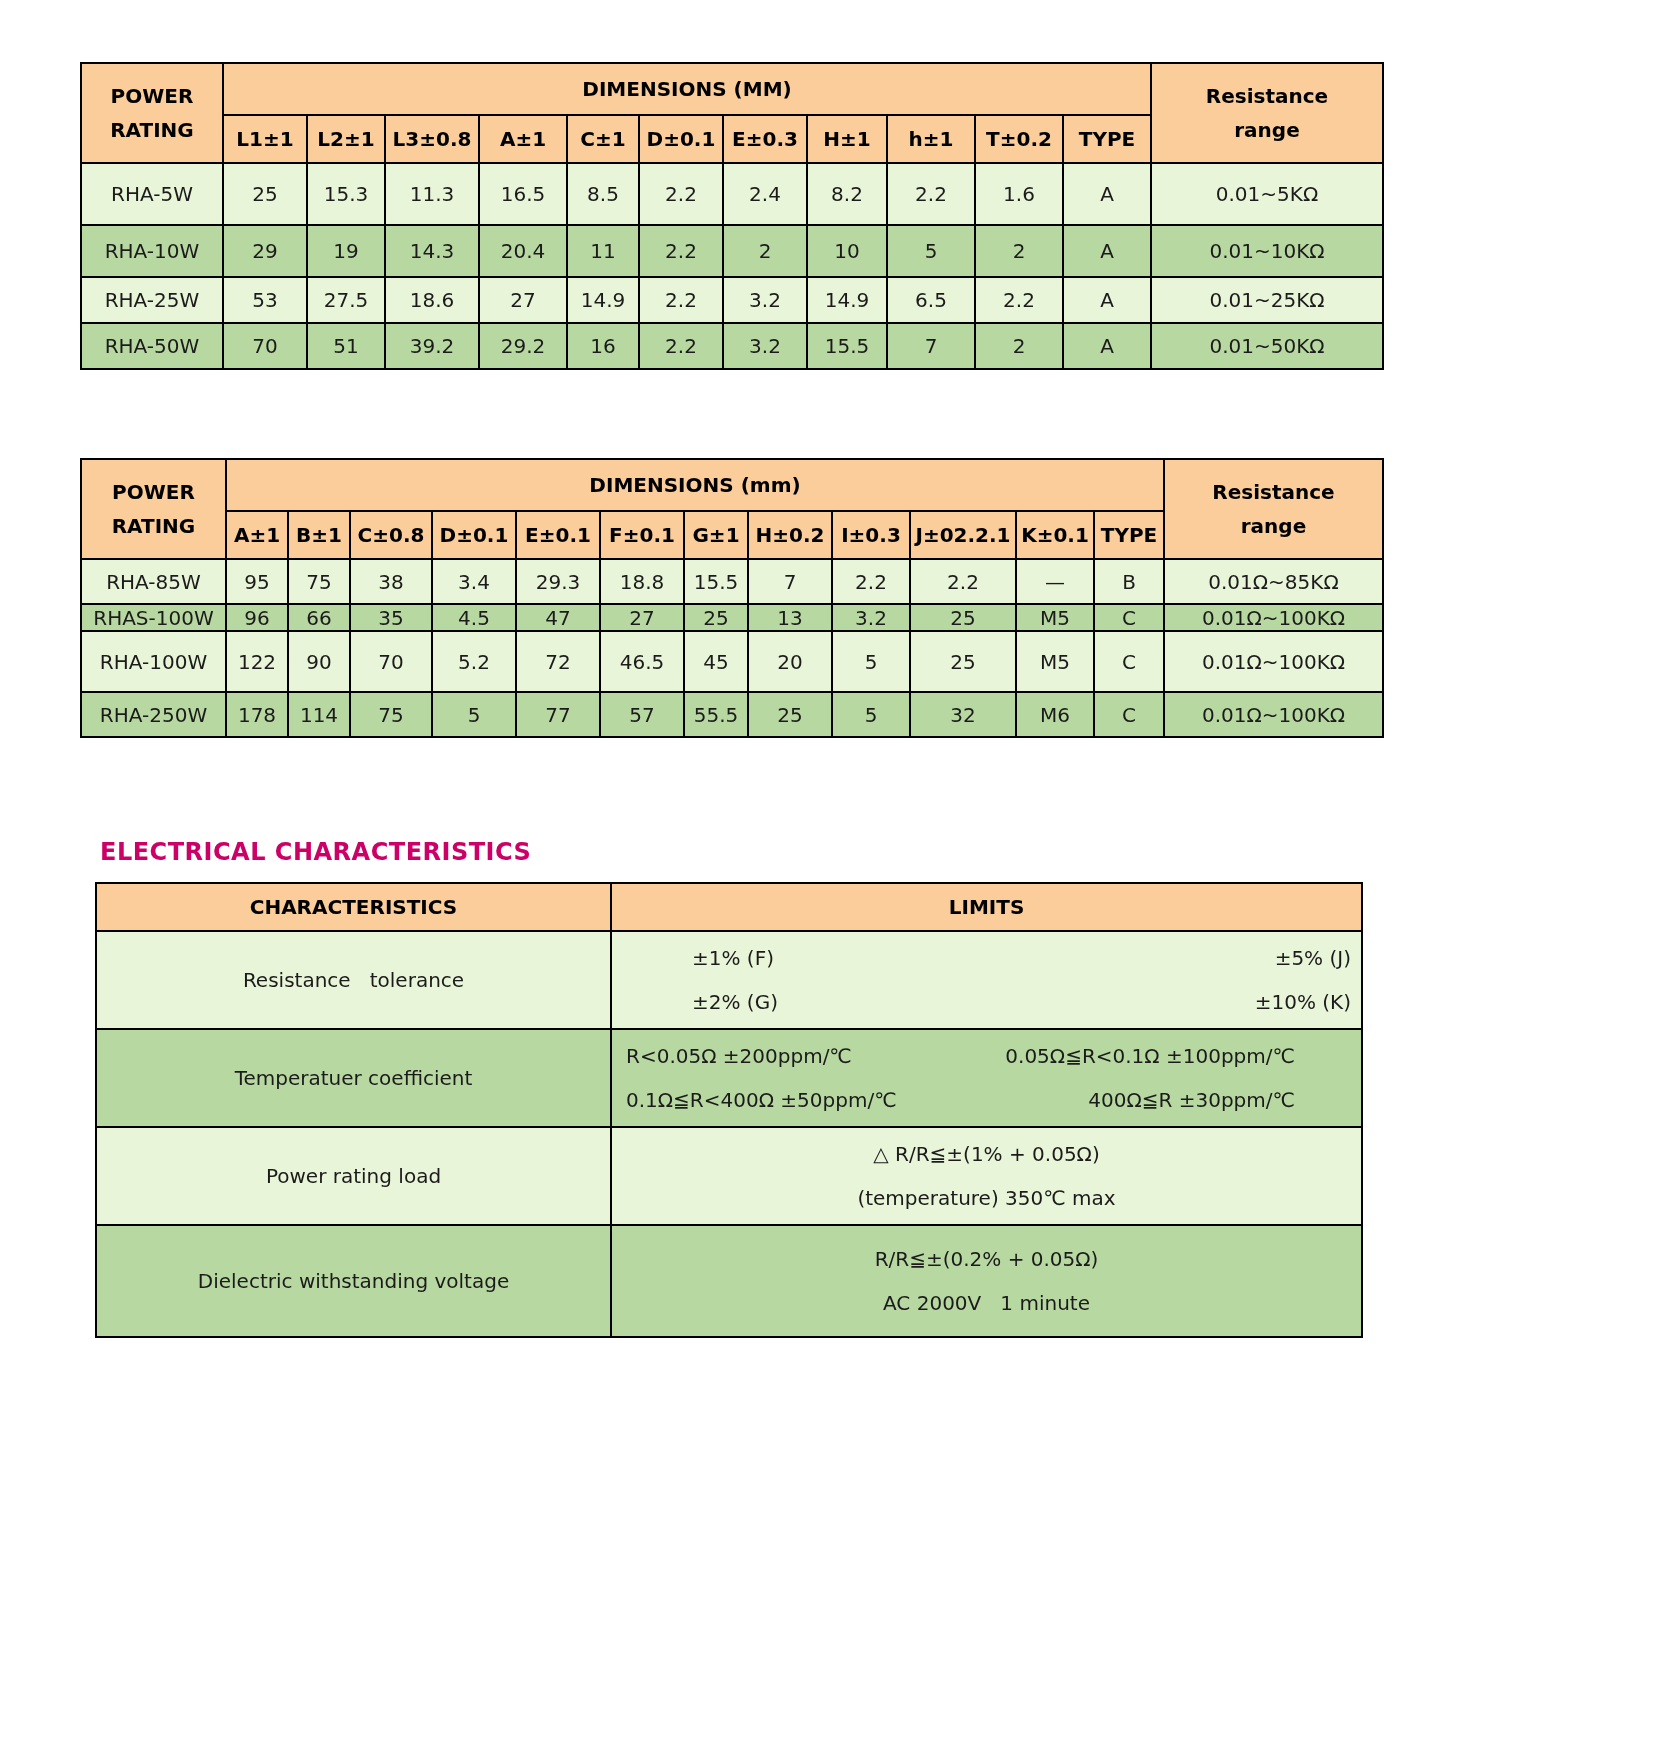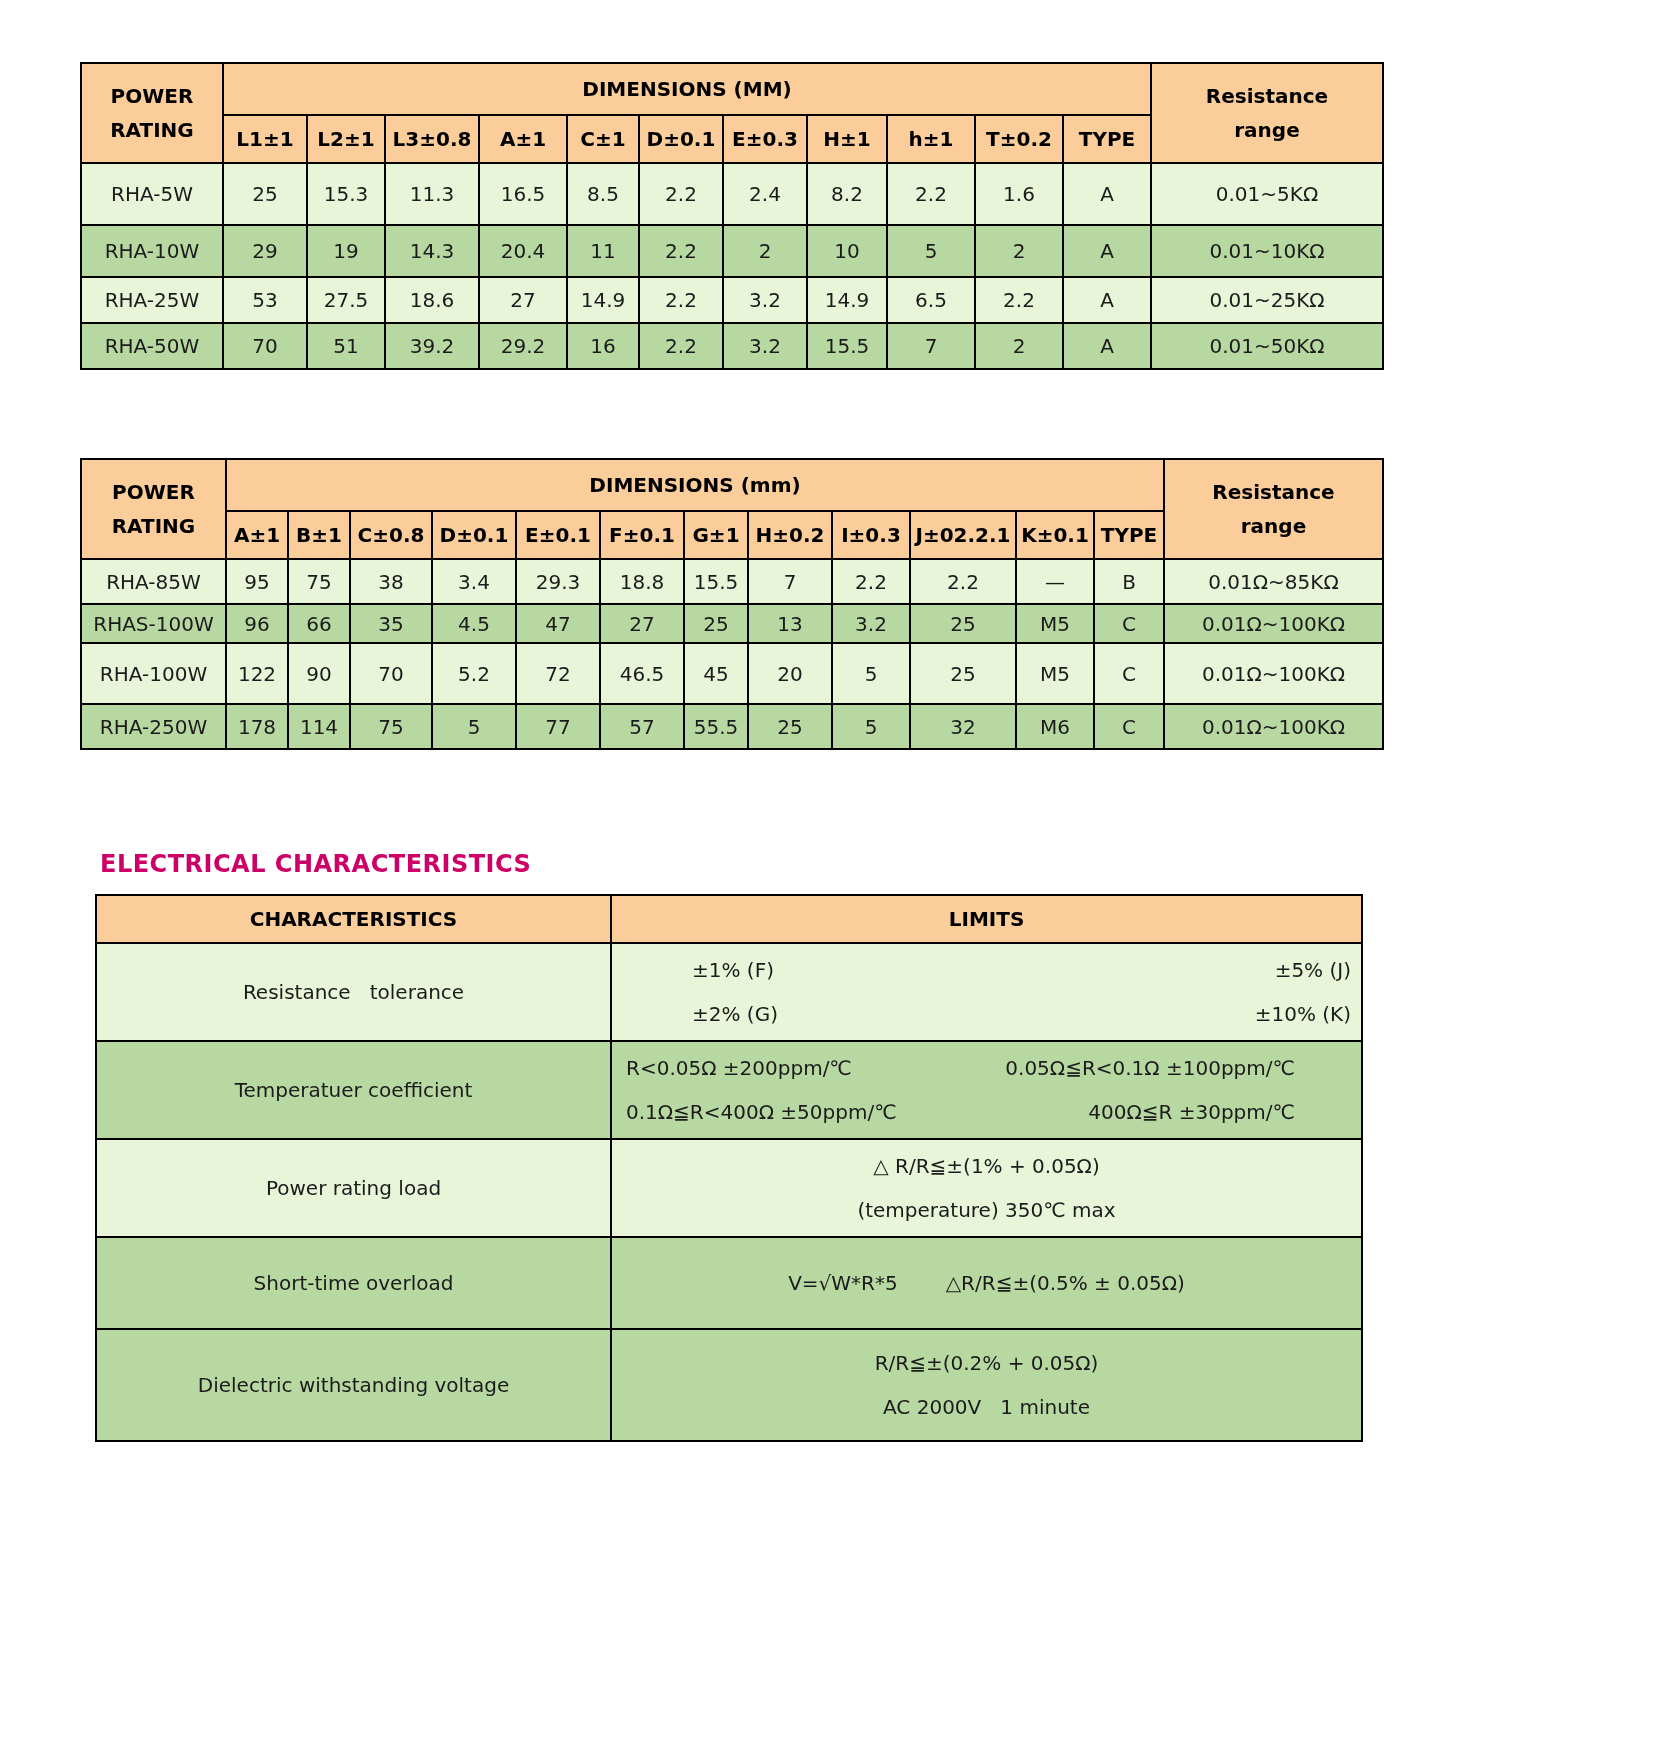--- a/index.html
+++ b/index.html
@@ -210,21 +210,21 @@
         <td>29.3</td>
         <td>18.8</td>
         <td>15.5</td>
         <td>7</td>
         <td>2.2</td>
         <td>2.2</td>
         <td>—</td>
         <td>B</td>
         <td>0.01Ω~85KΩ</td>
       </tr>
-      <tr class="alt-dark" style="height: 39px;">
+      <tr class="alt-dark" style="height: 27px;">
         <td>RHAS-100W</td>
         <td>96</td>
         <td>66</td>
         <td>35</td>
         <td>4.5</td>
         <td>47</td>
         <td>27</td>
         <td>25</td>
         <td>13</td>
         <td>3.2</td>
@@ -312,29 +312,20 @@
         <td>Power rating load</td>
         <td class="limits">
           <div class="line line-center">
             <span>△ R/R≦±(1% + 0.05Ω)</span>
           </div>
           <div class="line line-center">
             <span>(temperature) 350℃ max</span>
           </div>
         </td>
       </tr>
-      <tr class="alt-dark" style="height: 92px;">
-        <td>Short-time overload</td>
-        <td class="limits">
-          <div class="line line-center">
-            <span>V=√W*R*5</span>
-            <span>△R/R≦±(0.5% ± 0.05Ω)</span>
-          </div>
-        </td>
-      </tr>
       <tr class="alt-dark" style="height: 112px;">
         <td>Dielectric withstanding voltage</td>
         <td class="limits">
           <div class="line line-center">
             <span>R/R≦±(0.2% + 0.05Ω)</span>
           </div>
           <div class="line line-center">
             <span>AC 2000V &nbsp; 1 minute</span>
           </div>
         </td>

